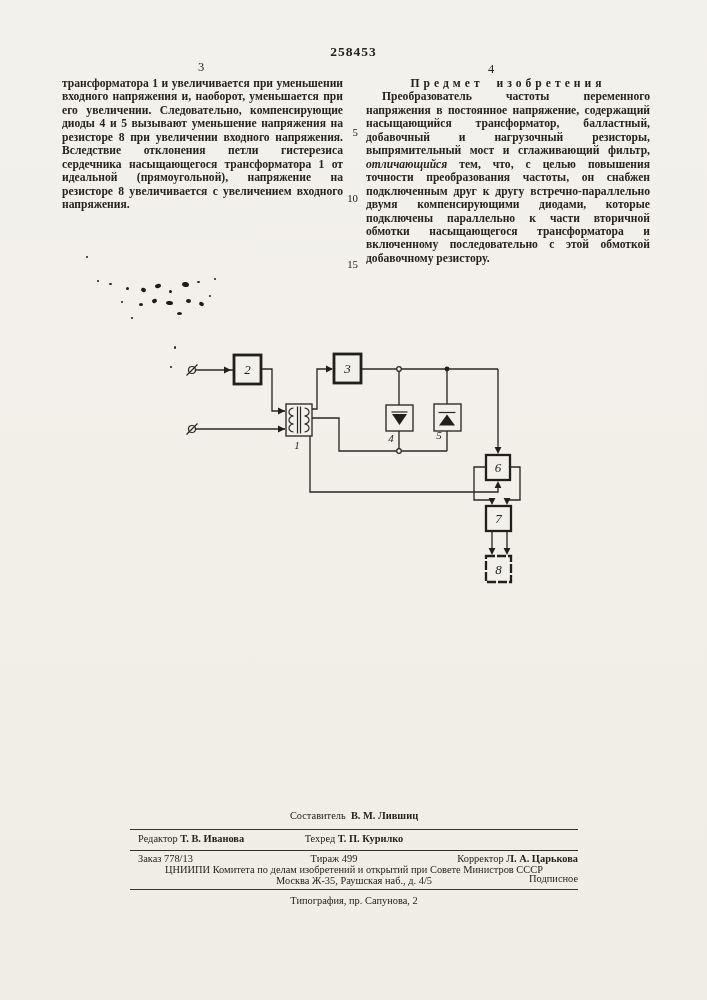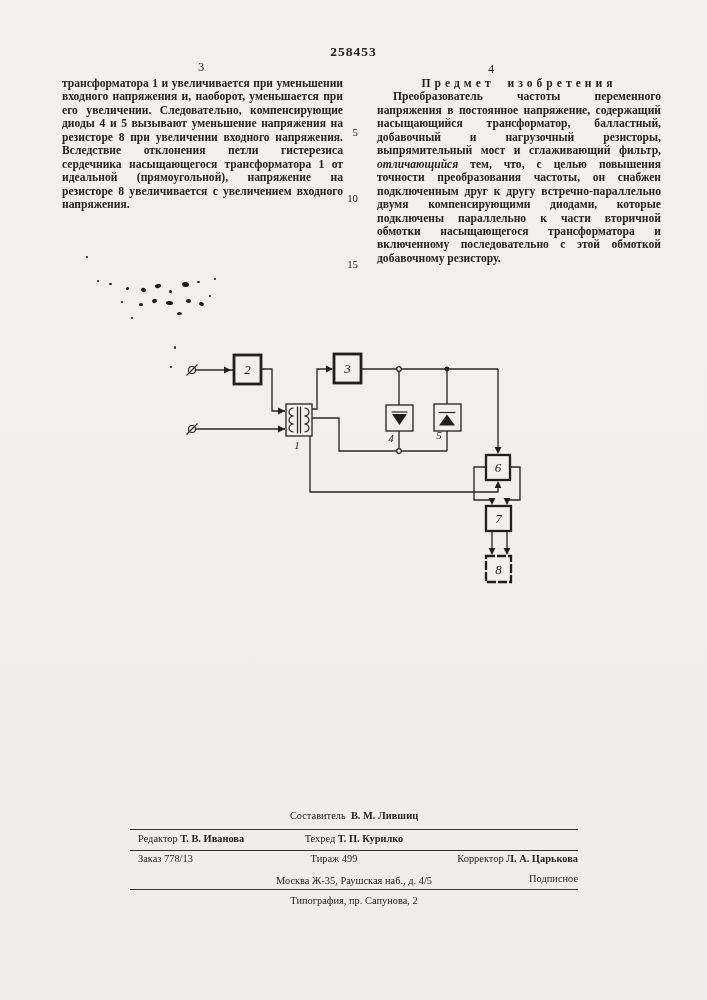--- a/index.html
+++ b/index.html
@@ -18,21 +18,21 @@
   
   .patent-no{left:0;right:0;top:44px;text-align:center;font-weight:bold;font-size:13.5px;letter-spacing:1px;}
   .pg-left{left:186px;top:60px;width:30px;text-align:center;font-size:12.5px;}
   .pg-right{left:476px;top:62px;width:30px;text-align:center;font-size:12.5px;}
   
   .col{font-size:11.6px;line-height:13.45px;text-align:justify;font-weight:bold;}
   .col p{margin:0;}
   .col p.indent{text-indent:16px;}
   .col p + p{margin-top:0px;}
   .left-col{left:62px;top:77px;width:281px;}
-  .right-col{left:366px;top:77px;width:284px;margin-left:11px;}
+  .right-col{left:366px;top:77px;width:284px;}
   .sec-head{text-align:center;font-size:11.6px;letter-spacing:4px;word-spacing:6px;margin:0 0 9px 0;white-space:nowrap;}
   .ital{font-style:italic;}
   
   .lnum{width:20px;text-align:right;font-size:10.8px;line-height:12px;}
   
   svg.diagram{left:160px;top:335px;}
   .wire{stroke:#2b2823;stroke-width:1.35;fill:none;}
   .thin{stroke:#2b2823;stroke-width:1.2;fill:none;}
   .blockbox{fill:#f2f0ea;stroke:#211f1a;stroke-width:2.8;}
   .blockbox2{fill:#f2f0ea;stroke:#211f1a;stroke-width:2.3;}
@@ -204,18 +204,19 @@
       <span class="cell-l"><span>Редактор</span>&nbsp;<span class="bname">Т. В. Иванова</span></span>
       <span class="cell-c"><span>Техред</span>&nbsp;<span class="bname">Т. П. Курилко</span></span>
       <span class="cell-r"><span>Корректор</span>&nbsp;<span class="bname">Л. А. Царькова</span></span>
     </div>
     <div class="rule heavy" style="top:40px;"></div>
     <div class="row" style="top:43px;height:12px;">
       <span class="cell-l">Заказ  778/13</span>
       <span class="cell-c" style="left:-20px;">Тираж  499</span>
       <span class="cell-r">Подписное</span>
     </div>
+    <div class="row center" style="top:53.5px;">ЦНИИПИ Комитета по делам изобретений и открытий при Совете Министров СССР</div>
     <div class="row center" style="top:64.5px;">Москва Ж-35, Раушская наб., д. 4/5</div>
     <div class="rule" style="top:79px;"></div>
     <div class="row center" style="top:84.5px;">Типография, пр. Сапунова, 2</div>
   </div>
 
 </div>
 
 </body></html>

